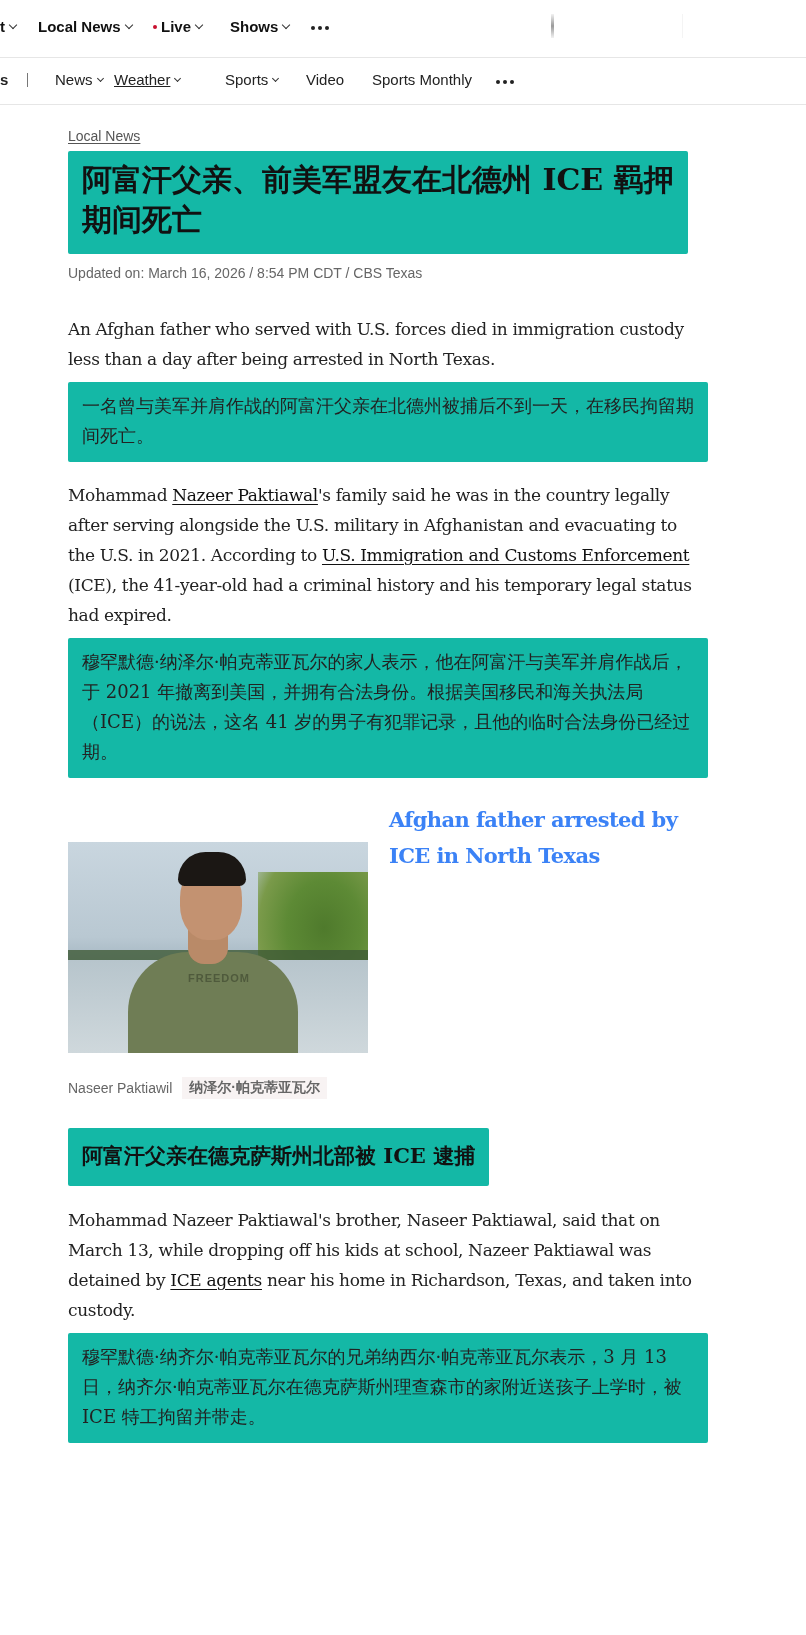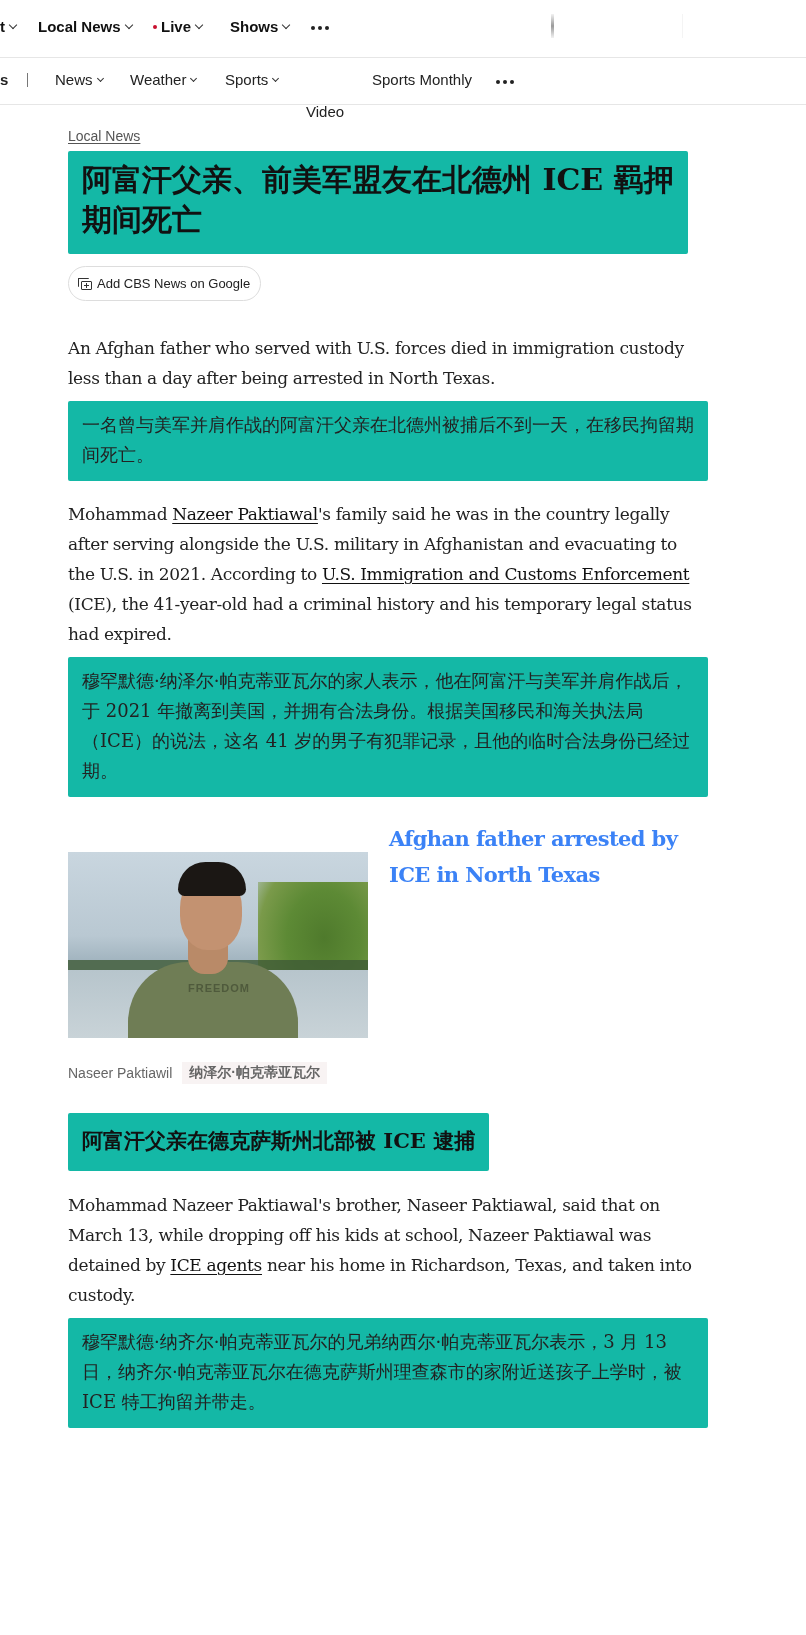--- a/index.html
+++ b/index.html
@@ -78,21 +78,21 @@
       width: 640px; letter-spacing: -0.35px;
     }
     .para a { color: #111; text-decoration: underline; text-underline-offset: 3px; cursor: pointer; }
     .zh-para {
       width: 640px; padding: 9px 14px 11px 14px;
       font-family: "DejaVu Serif", serif; font-size: 18px; line-height: 30px; color: #222;
     }
 
     .media { display: flex; margin-top: 24px; }
     .photo {
-      position: relative; margin-top: 31px; width: 300px; height: 186px; overflow: hidden;
+      position: relative; margin-top: 40px; width: 300px; height: 211px; overflow: hidden;
       background: linear-gradient(180deg, #c9d6df 0%, #b9c8d2 45%, #9fb2bd 60%, #c4cdd3 100%);
     }
     .photo .trees {
       position: absolute; right: 0; top: 30px; width: 110px; height: 140px;
       background: radial-gradient(ellipse at 60% 40%, #4f7a2c 0%, #5d8a35 40%, #7a9a4a 70%, rgba(120,150,80,0) 100%);
     }
     .photo .shore { position: absolute; left: 0; top: 108px; width: 300px; height: 10px; background: #3f5a36; opacity: .8; }
     .photo .water { position: absolute; left: 0; top: 118px; width: 300px; height: 93px; background: linear-gradient(#b7c5cc, #cfd8dc); }
     .photo .body {
       position: absolute; left: 60px; top: 110px; width: 170px; height: 120px;
@@ -155,57 +155,51 @@
 
 <nav class="subnav">
   <div class="item" style="left:0; font-weight:bold;">
     <span>s</span>
   </div>
   <span class="sep"></span>
   <div class="item" style="left:55px;">
     <span>News</span>
     <span class="chev sm"></span>
   </div>
-  <div class="item" style="left:130px;">
+  <div class="item" style="left:114px;text-decoration:underline;">
     <span>Weather</span>
     <span class="chev sm"></span>
   </div>
   <div class="item" style="left:225px;">
     <span>Sports</span>
     <span class="chev sm"></span>
   </div>
-  <div class="item" style="left:306px;margin-top:32px;">
+  <div class="item" style="left:306px;">
     <span>Video</span>
   </div>
   <div class="item" style="left:372px;">
     <span>Sports Monthly</span>
   </div>
   <div class="item" style="left:496px; top:22px;">
     <span class="dots">
         <i></i>
         <i></i>
         <i></i>
       </span>
   </div>
 </nav>
 
 <main class="article">
   <a class="eyebrow">Local News</a>
 
 
   <div class="zh-box zh-headline">阿富汗父亲、前美军盟友在北德州 ICE 羁押期间死亡</div>
 
-
-  <button class="google-btn">
-    <span class="plus-icon">
-        <span class="back"></span>
-        <span class="front"></span>
-      </span>
-    <span>Add CBS News on Google</span>
-  </button>
+  <div class="updated">Updated on: March 16, 2026 / 8:54 PM CDT / CBS Texas</div>
+
 
   <p class="para" style="margin-top:32px;">An Afghan father who served with U.S. forces died in immigration custody less than a day after being arrested in North Texas.</p>
   <div class="zh-box zh-para" style="margin-top:8px;">一名曾与美军并肩作战的阿富汗父亲在北德州被捕后不到一天，在移民拘留期间死亡。</div>
 
   <p class="para" style="margin-top:18px;">
     <span>Mohammad </span><a>Nazeer Paktiawal</a><span>'s family said he was in the country legally after serving alongside the U.S. military in Afghanistan and evacuating to the U.S. in 2021. According to </span><a>U.S. Immigration and Customs Enforcement</a><span> (ICE), the 41-year-old had a criminal history and his temporary legal status had expired.</span>
   </p>
   <div class="zh-box zh-para" style="margin-top:8px;">穆罕默德·纳泽尔·帕克蒂亚瓦尔的家人表示，他在阿富汗与美军并肩作战后，于 2021 年撤离到美国，并拥有合法身份。根据美国移民和海关执法局（ICE）的说法，这名 41 岁的男子有犯罪记录，且他的临时合法身份已经过期。</div>
 
   <section class="media">

